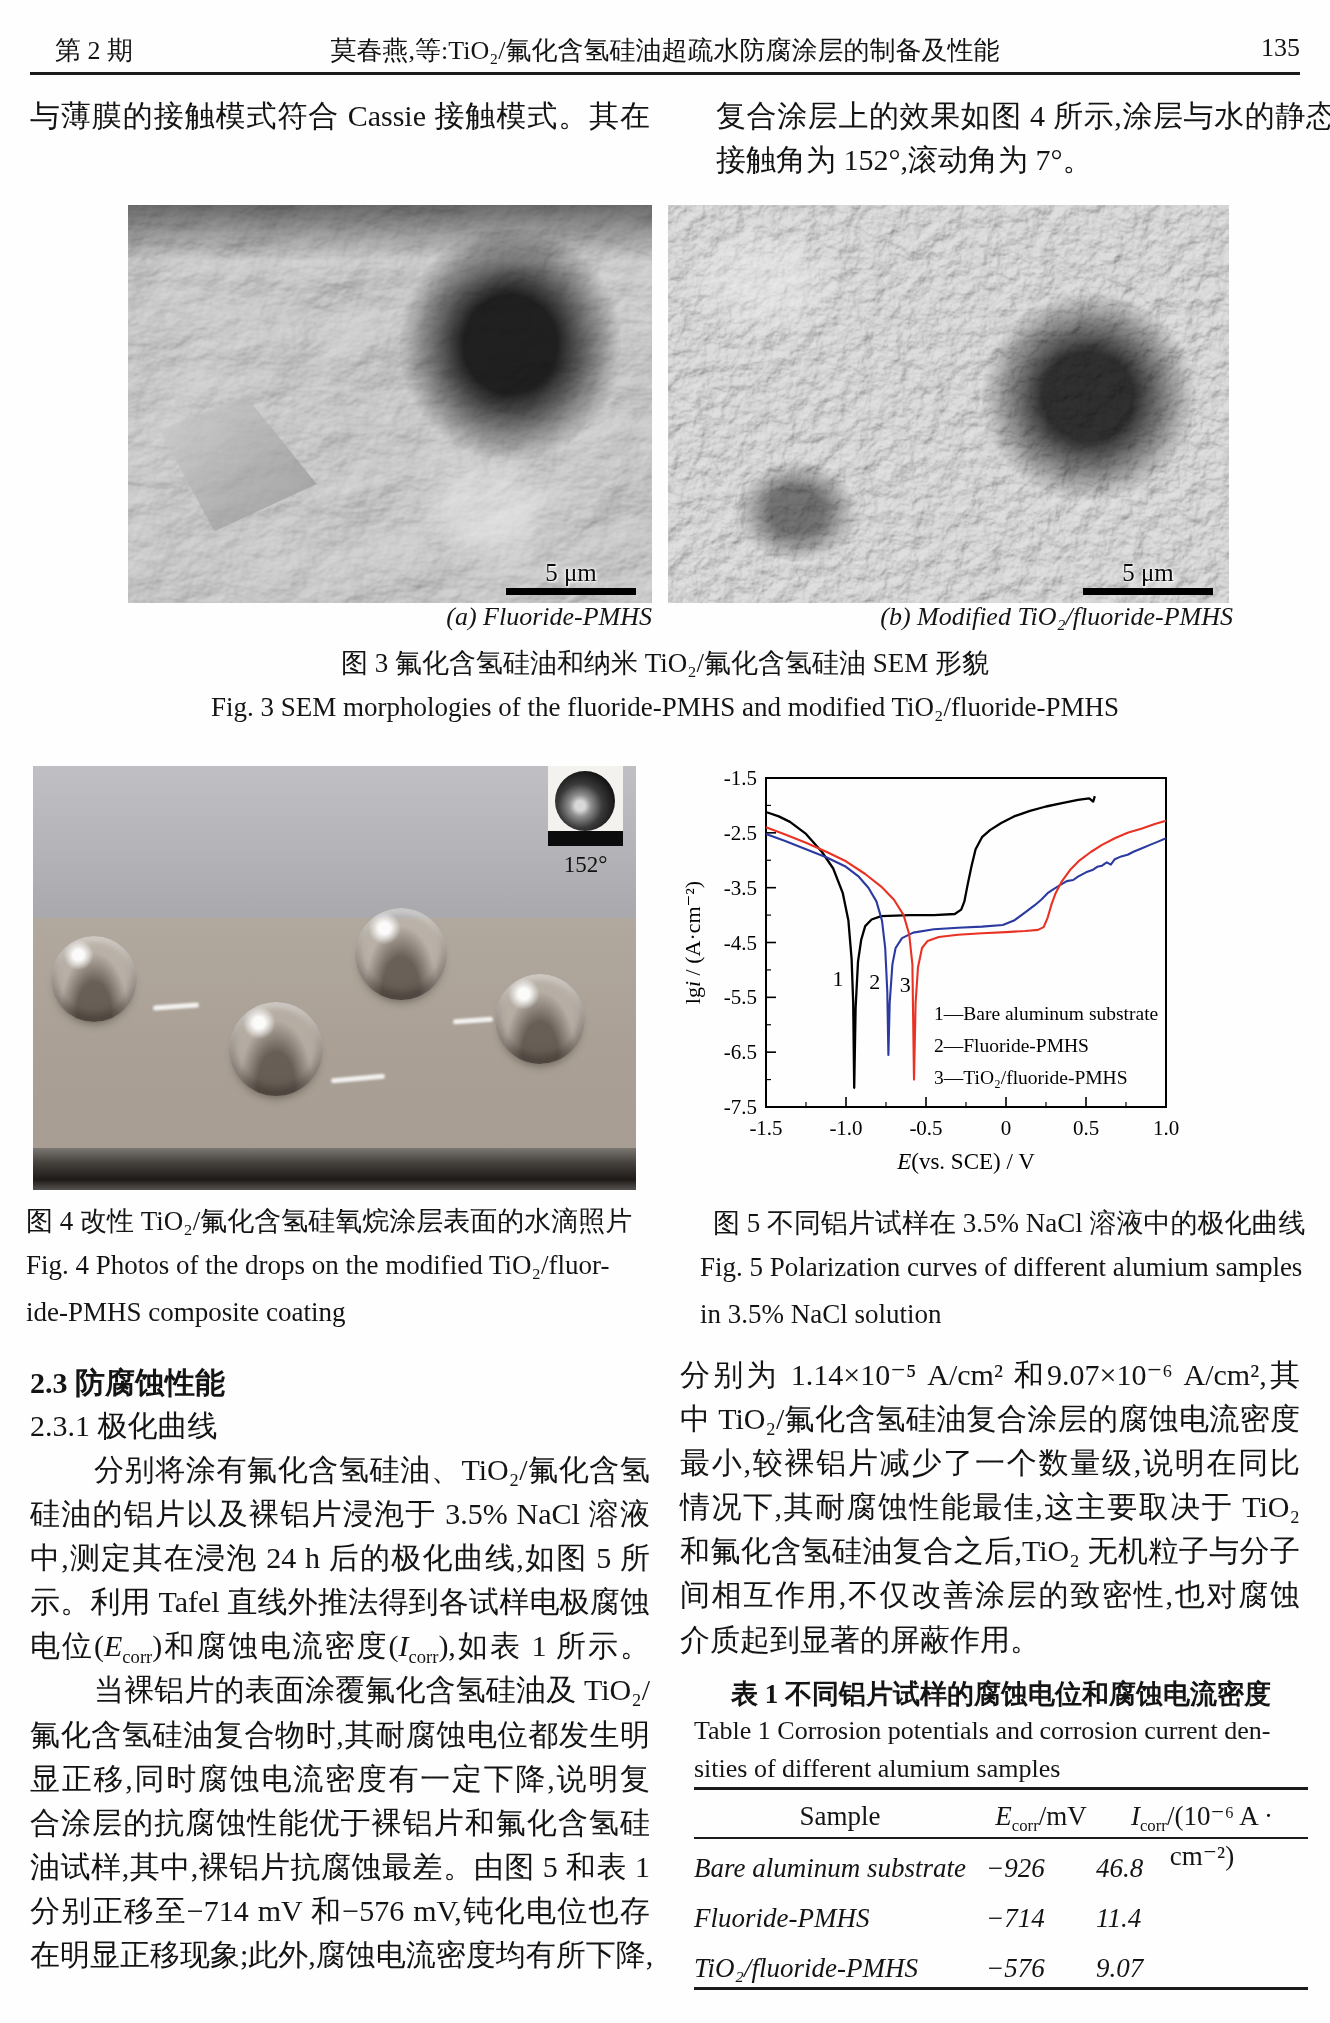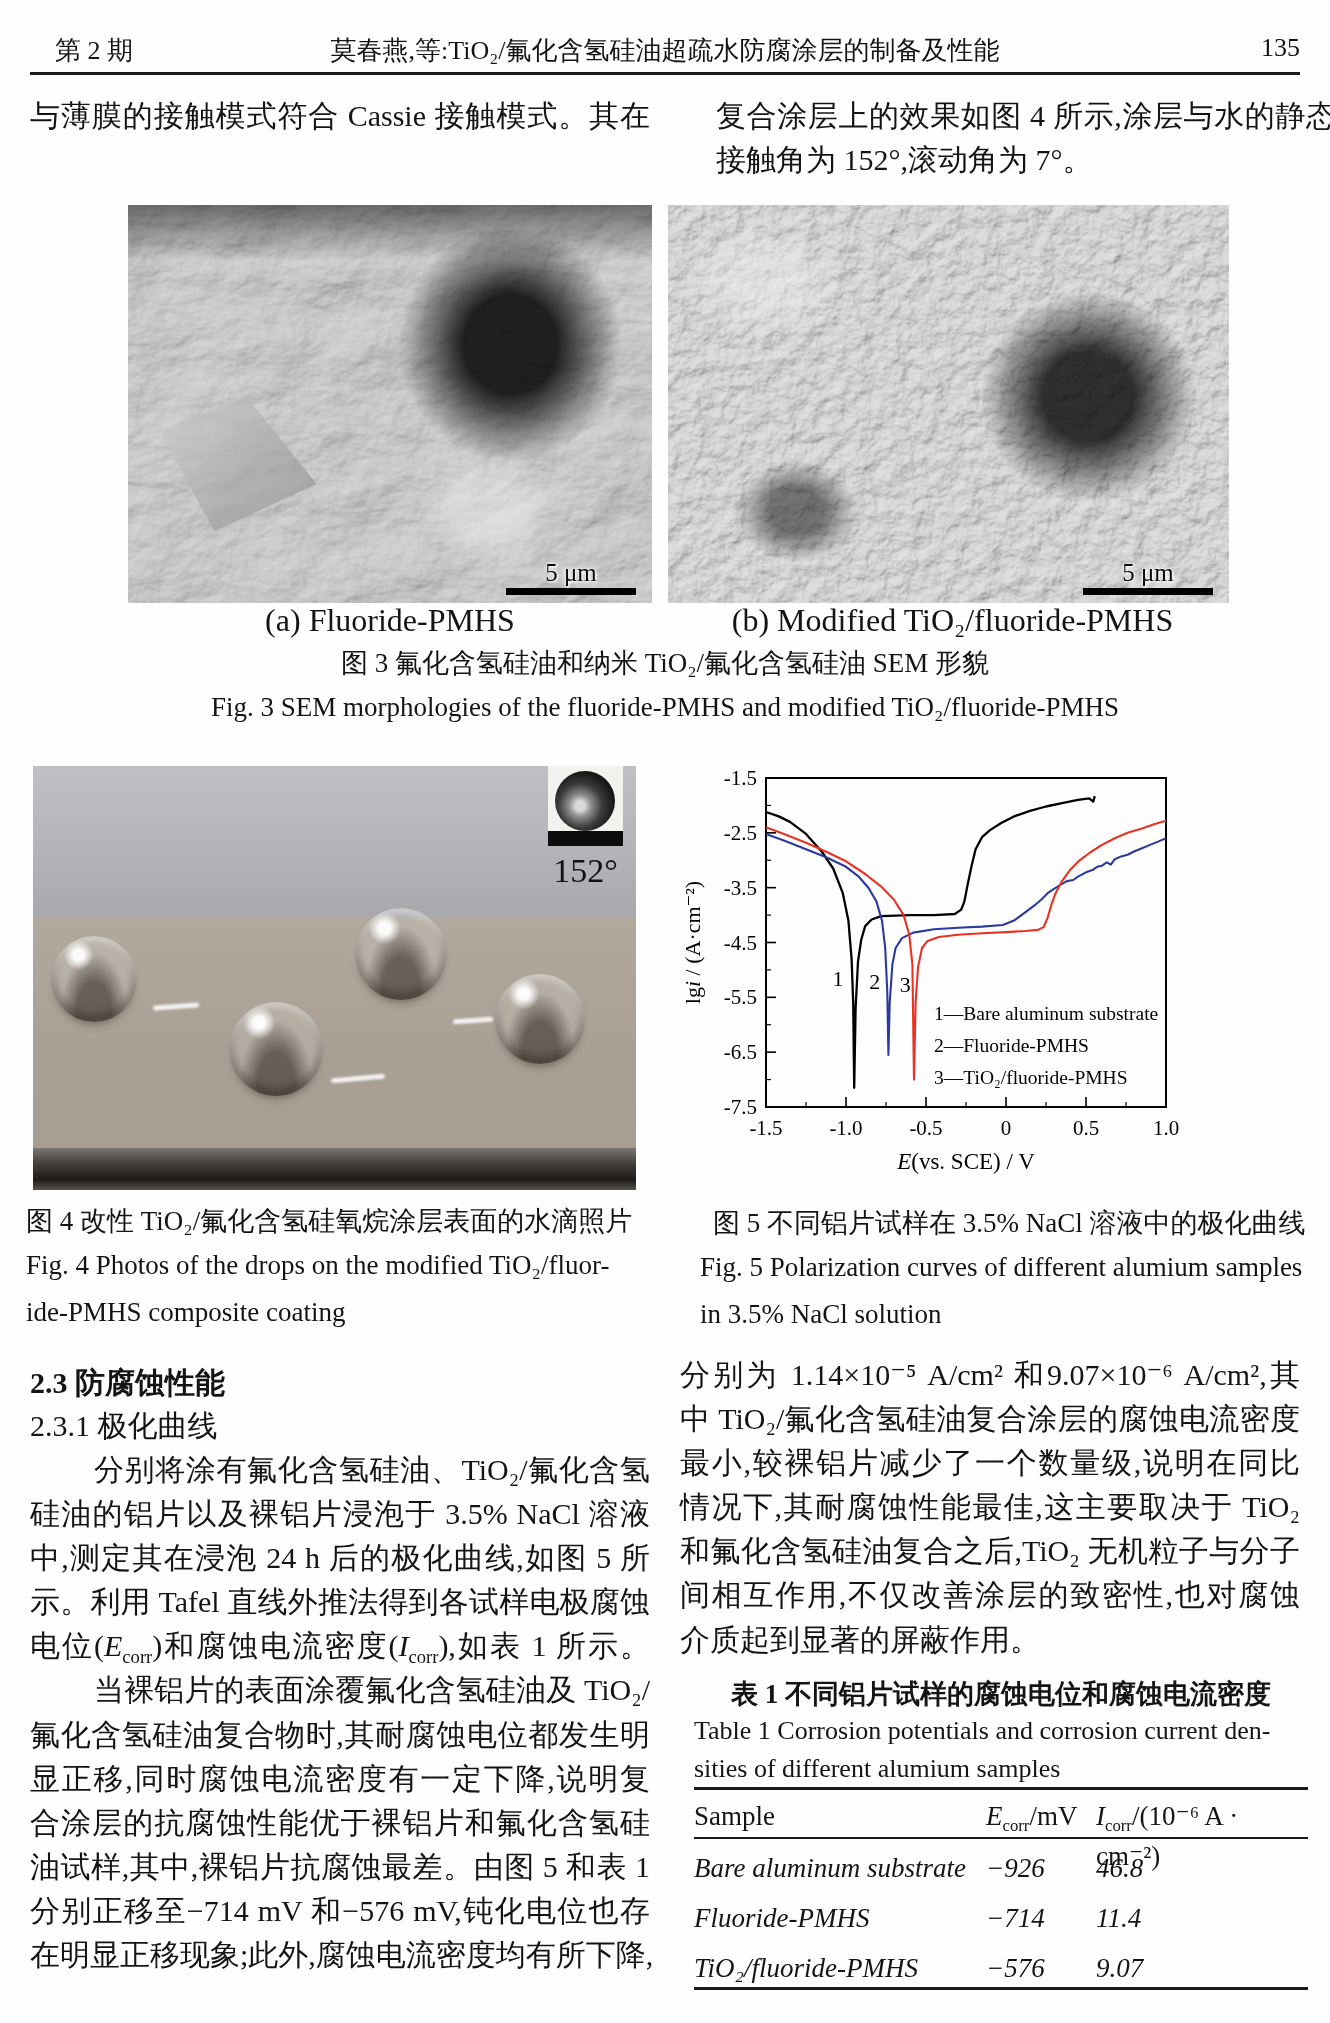--- a/index.html
+++ b/index.html
@@ -18,49 +18,49 @@
   .bl.ind{text-indent:64px;}
   sub{font-size:62%;line-height:0;}
   .it{font-style:italic;}
   
   .sem-wrap{overflow:hidden;background:#fde047;}
   .sem-wrap svg{position:absolute;left:0;top:0;}
   .ov{position:absolute;}
   .scalebar{position:absolute;right:16px;bottom:8px;width:130px;text-align:center;}
   .scalebar .txt{font-size:25px;color:#0a0a0a;text-shadow:0 0 3px #fff,0 0 6px #fff,1px 1px 2px #fff;}
   .scalebar .bar{height:7px;background:#000;margin-top:1px;}
-  .subcap{font-size:32px;text-align:center;}
+  .subcap{font-size:26px;text-align:right;font-style:italic;}
   .figcap{font-size:27px;}
   .figcap.c{text-align:center;width:1330px;left:0;}
   
   .photo{left:33px;top:766px;width:603px;height:424px;overflow:hidden;}
   .ph-top{position:absolute;left:0;top:0;width:100%;height:152px;background:linear-gradient(180deg,#c0bfc4 0%,#b3b2b7 60%,#a9a8ad 100%);}
   .ph-surface{position:absolute;left:0;top:152px;width:100%;height:230px;background:linear-gradient(180deg,#b2a99e 0%,#aaa095 55%,#a79d92 100%);}
   .ph-edge{position:absolute;left:0;top:382px;width:100%;height:42px;background:linear-gradient(180deg,#7a7672 0%,#46423e 35%,#1d1a18 75%,#55524f 100%);}
   .drop{position:absolute;border-radius:50%;
     background:
       radial-gradient(circle at 32% 22%, rgba(255,255,255,0.95) 0 6%, rgba(255,255,255,0) 17%),
       radial-gradient(ellipse at 50% 88%, rgba(40,32,24,0.55) 0 28%, rgba(40,32,24,0) 55%),
       radial-gradient(circle at 50% 45%, rgba(205,200,193,0.30) 0 55%, rgba(92,86,78,0.55) 96%);
     box-shadow: inset 0 -6px 12px rgba(35,28,22,.4), inset 0 4px 7px rgba(255,255,255,.55), 0 7px 9px -5px rgba(60,54,46,.55);}
   .glint{position:absolute;height:5px;border-radius:3px;background:rgba(255,255,255,.85);filter:blur(1px);}
   .inset{position:absolute;left:515px;top:0;width:75px;height:80px;background:#f3f2ef;}
   .inset .sphere{position:absolute;left:7px;top:5px;width:60px;height:60px;border-radius:50%;
     background:radial-gradient(circle at 42% 58%, #d8d8d8 0 10%, #8f8f8f 22%, #3a3a3a 45%, #101010 75%);}
   .inset .base{position:absolute;left:0;bottom:0;width:100%;height:15px;background:#0c0c0c;}
-  .angle{position:absolute;left:505px;top:86px;width:95px;text-align:center;font-size:34px;color:#111;}
+  .angle{position:absolute;left:505px;top:86px;width:95px;text-align:center;font-size:23px;color:#111;}
   
   .h23{font-size:30px;font-weight:bold;}
   .h231{font-size:30px;}
   
   .t-title{font-size:27px;font-weight:bold;text-align:center;}
   .t-en{font-size:26px;}
   .t-rule{background:#1b1b1b;}
   .t-head{display:flex;font-size:27px;}
-  .t-head .hc{}
+  .t-head .hc{text-align:center;}
   .trow{display:flex;height:50px;line-height:50px;font-size:27px;}
   .tcell{font-style:italic;}
   .tcell.c0{width:292px;}
   .tcell.c1{width:110px;}
   .tcell.c2{width:212px;}
 </style>
 </head>
 <body>
 
 <div class="page">

